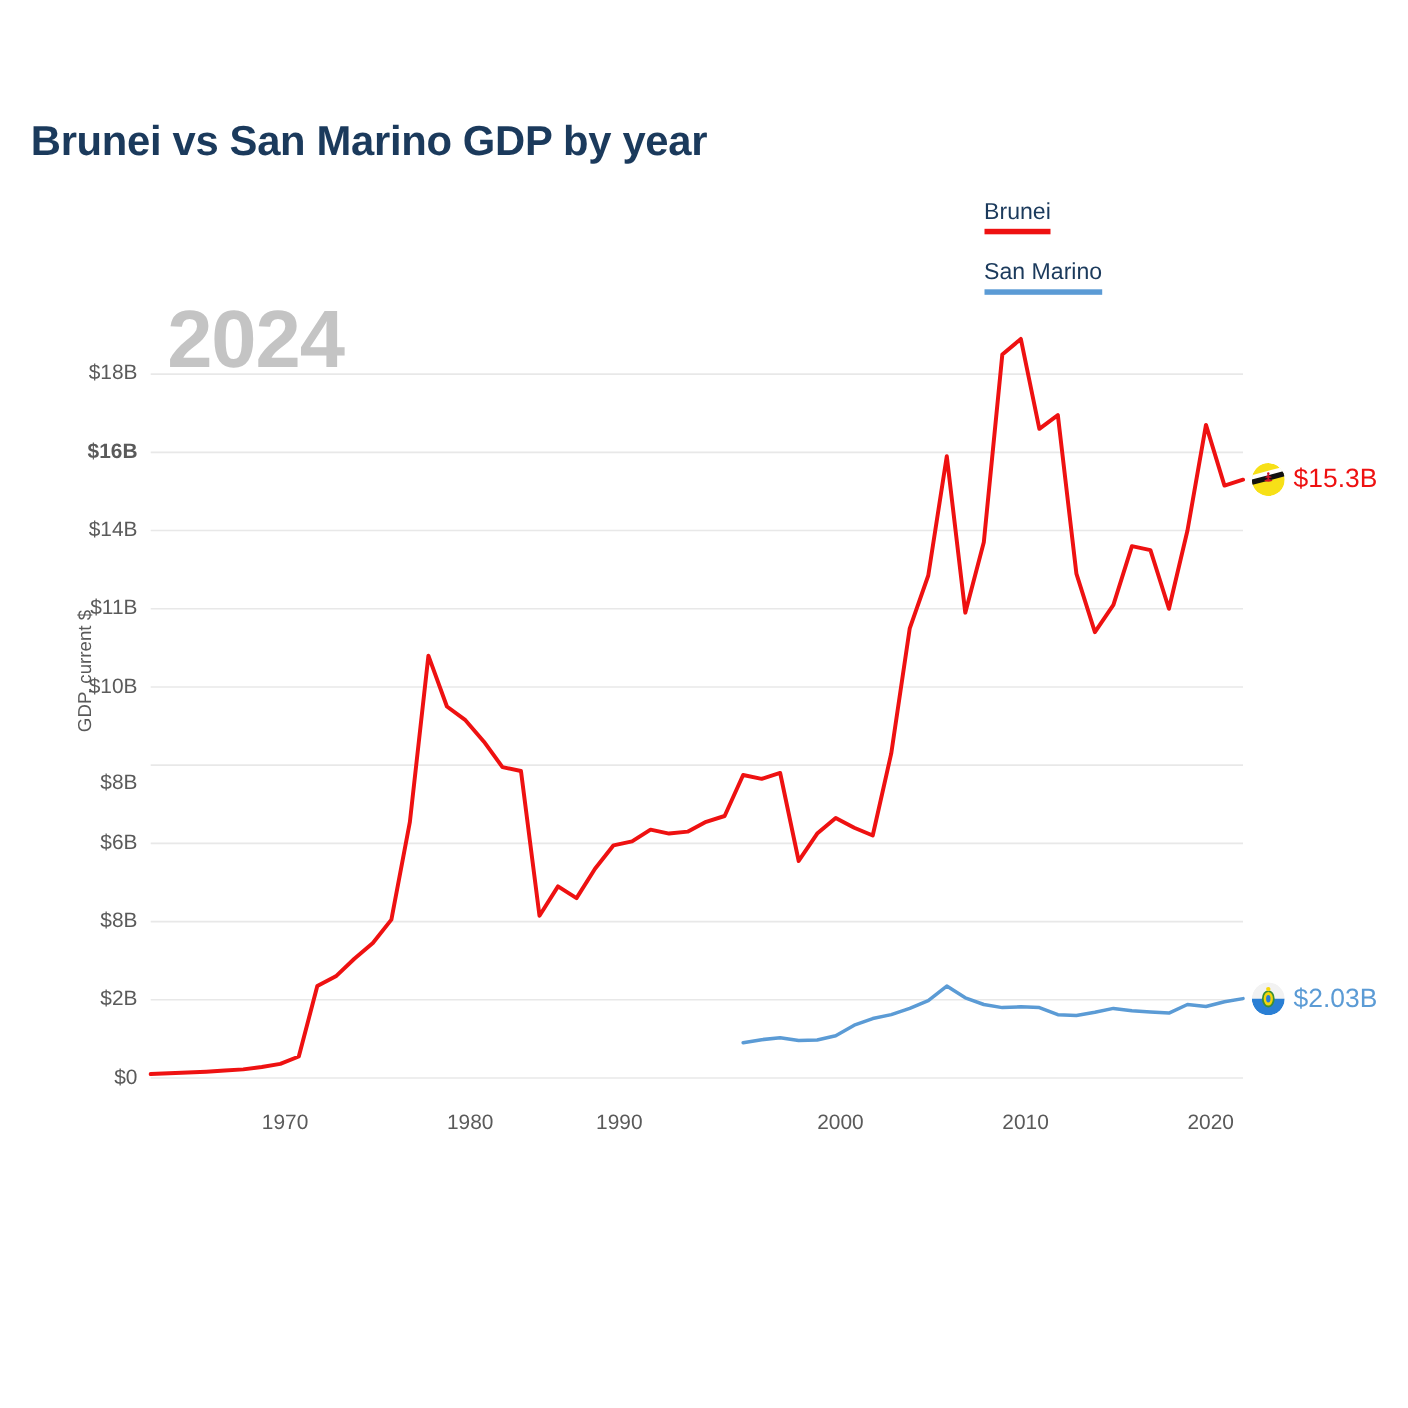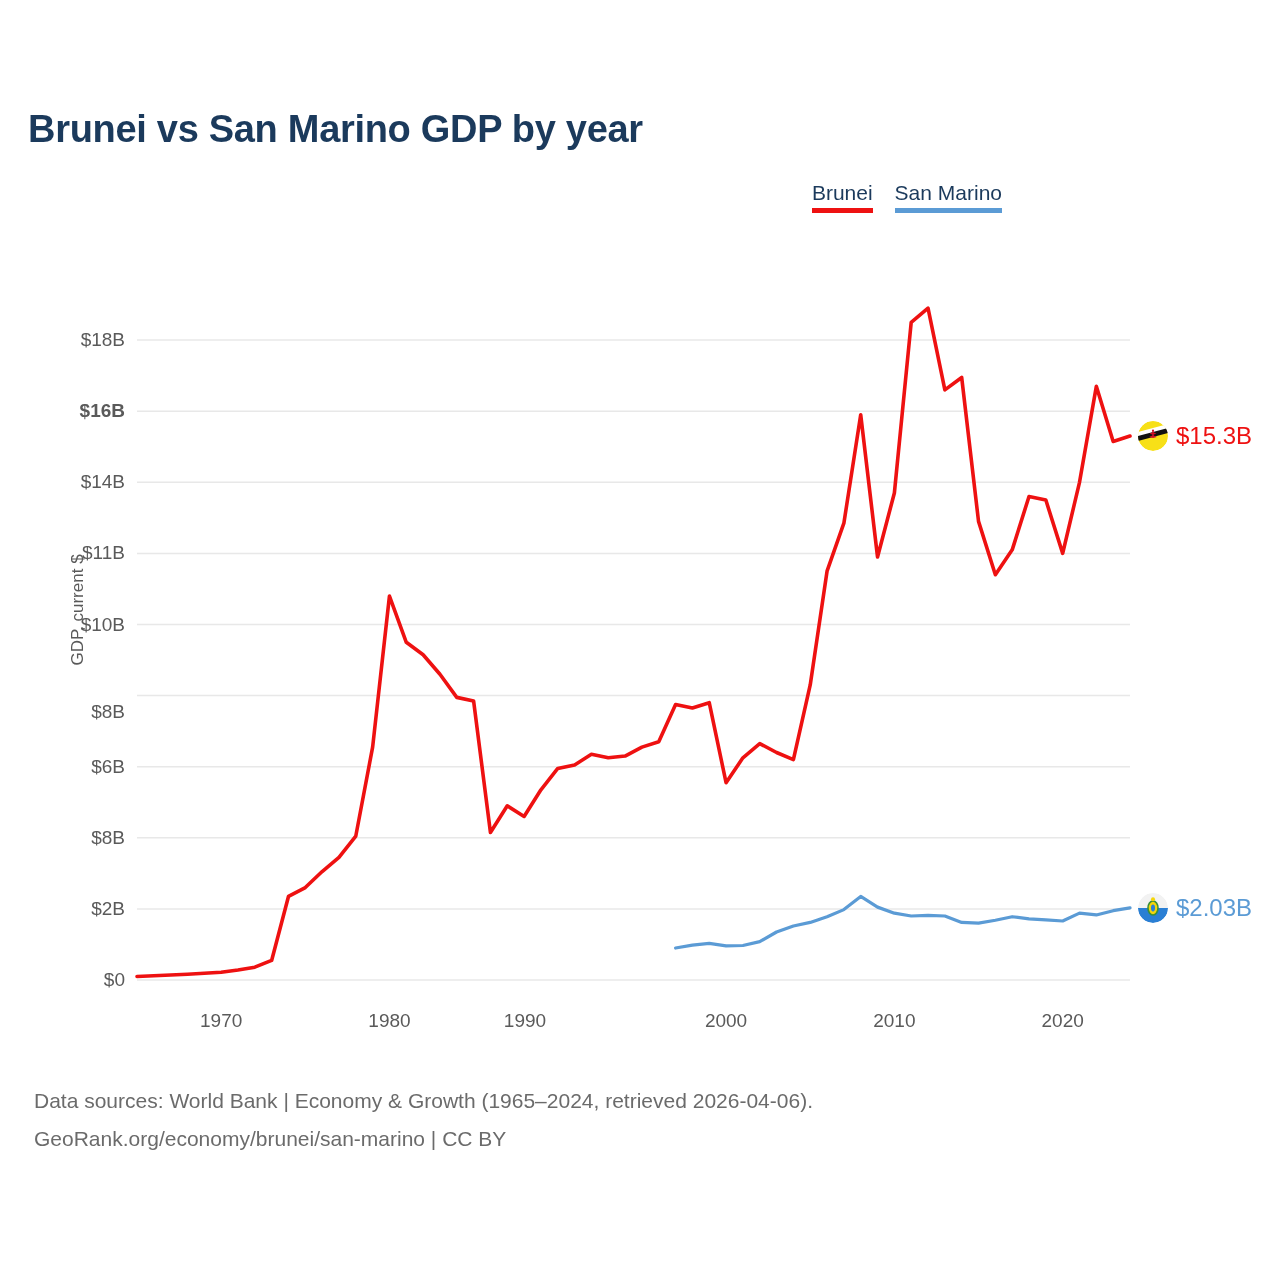--- a/index.html
+++ b/index.html
@@ -28,21 +28,21 @@
     font-weight: bold;
     color: #1b3a5c;
     letter-spacing: -0.3px;
     white-space: nowrap;
   }
   .legend {
     position: absolute;
     right: 26px;
     top: 180px;
     display: flex;
-    flex-direction: row;
+    flex-direction: column;
     align-items: flex-start;
     gap: 22px;
   }
   .legend-item {
     display: flex;
     flex-direction: column;
     align-items: stretch;
   }
   .legend-label {
     font-size: 21px;
@@ -102,20 +102,21 @@
     width: 75px;
     height: 1280px;
   }
   .xtick {
     position: absolute;
     font-size: 19px;
     color: #5a5a5a;
     transform: translateX(-50%);
     top: 1010px;
     white-space: nowrap;
+    margin-left: 38px;
   }
   .endlabel {
     position: absolute;
     display: flex;
     flex-direction: row;
     align-items: center;
     gap: 8px;
     white-space: nowrap;
   }
   .endlabel-text {
@@ -150,20 +151,21 @@
     <div class="legend-item">
       <div class="legend-label">Brunei</div>
       <div class="legend-bar" style="background:#ee1111"></div>
     </div>
     <div class="legend-item">
       <div class="legend-label">San Marino</div>
       <div class="legend-bar" style="background:#5b9bd5"></div>
     </div>
   </div>
 
+  <div class="watermark">2024</div>
 
   <div class="ylabel">GDP, current $</div>
 
   <div class="yticks-wrap" id="yticks">
       <div class="ytick" style="top: 980px;">$0</div>
       <div class="ytick" style="top: 908.9px;">$2B</div>
       <div class="ytick" style="top: 837.801px;">$8B</div>
       <div class="ytick" style="top: 766.701px;">$6B</div>
       <div class="ytick" style="top: 695.601px; margin-top: 16px;">$8B</div>
       <div class="ytick" style="top: 624.501px;">$10B</div>
@@ -223,18 +225,14 @@
         <circle cx="15" cy="15" r="15" fill="#f2f2f2"></circle>
         <path d="M0,15 a15,15 0 0 0 30,0 z" fill="#2a7fd4"></path>
         <ellipse cx="15" cy="15" rx="5" ry="7" fill="#f5d60a" stroke="#3a8f3a" stroke-width="1.6"></ellipse>
         <ellipse cx="15" cy="15" rx="2" ry="3.4" fill="#2a7fd4"></ellipse>
         <circle cx="15" cy="6.2" r="2" fill="#f5d60a"></circle>
       </svg>
     </span>
     <span class="endlabel-text" style="color:#5b9bd5">$2.03B</span>
   </div>
 
-  <div class="footer">
-    <div>Data sources: World Bank | Economy &amp; Growth (1965–2024, retrieved 2026-04-06).</div>
-    <div>GeoRank.org/economy/brunei/san-marino | CC BY</div>
-  </div>
 
 </div>
 
 </body></html>

